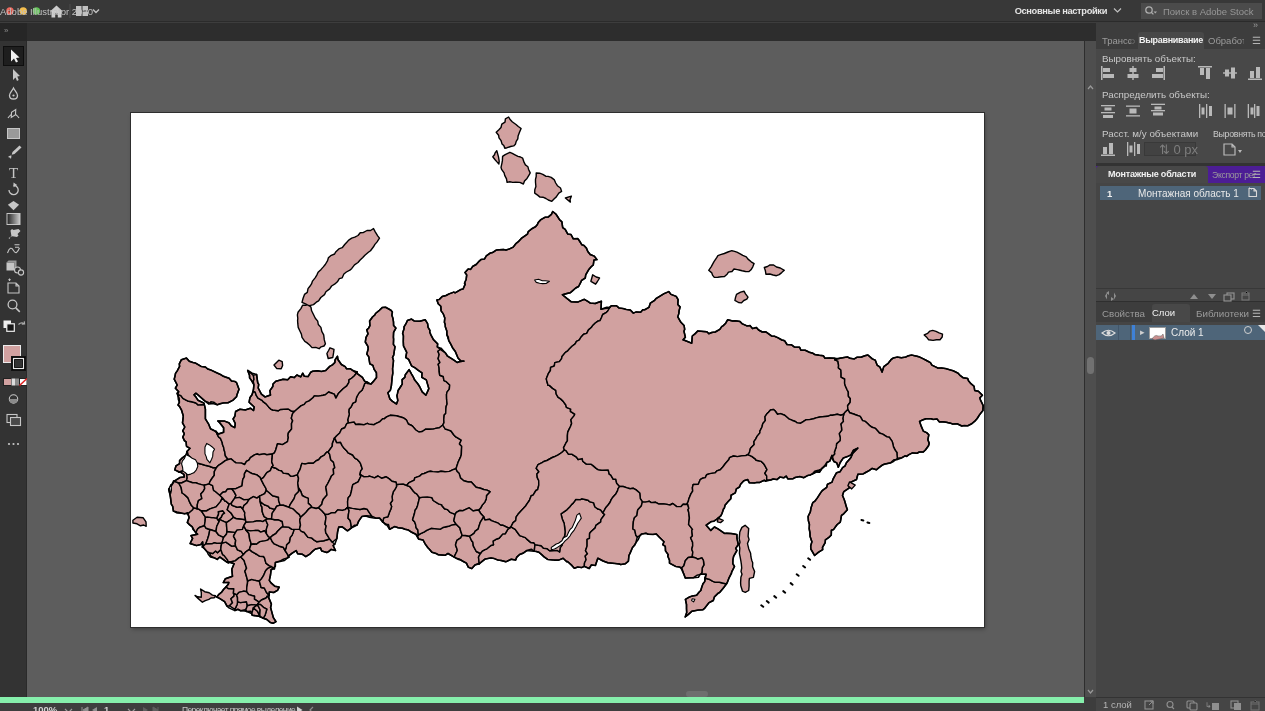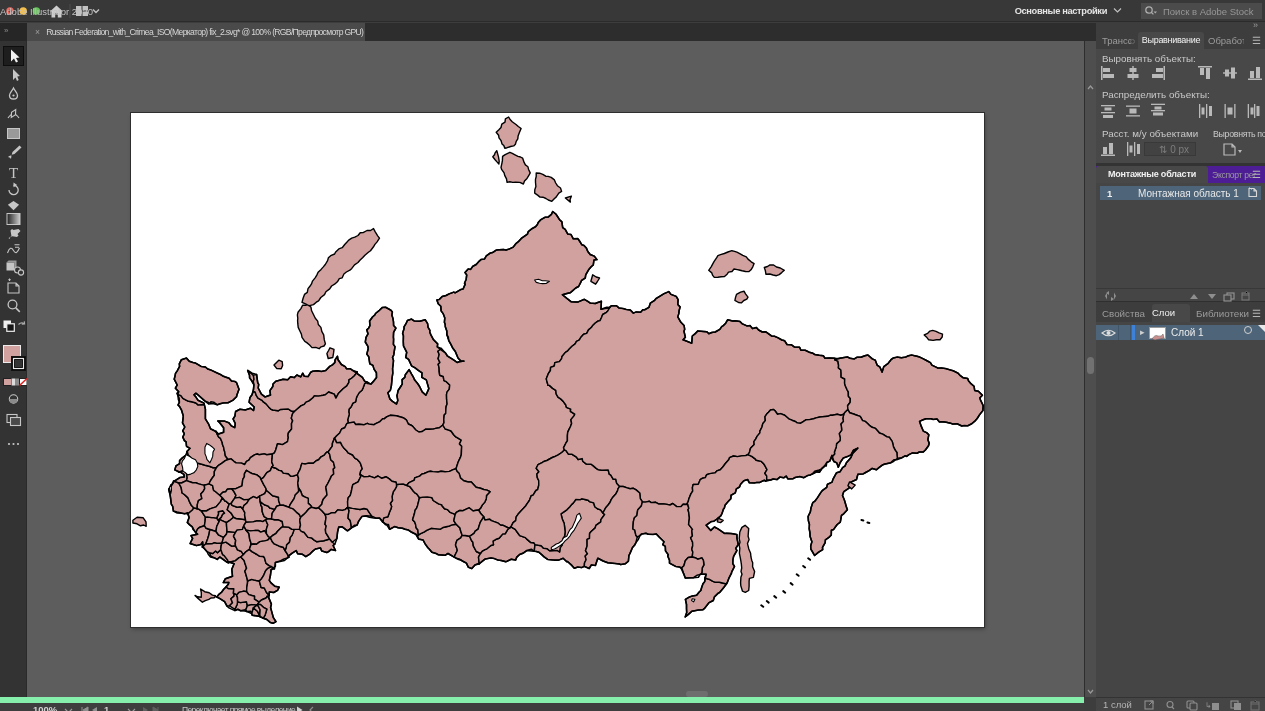--- a/index.html
+++ b/index.html
@@ -28,22 +28,20 @@
         <circle cx="8" cy="7" r="3.2" fill="none" stroke="#adadad" stroke-width="1.3"></circle>
         <path d="M10.4 9.4 l2 2" stroke="#adadad" stroke-width="1.3"></path>
         <path d="M12.5 8.5 l3.5 0 l-1.7 2 Z" fill="#adadad"></path>
       </svg>
     <span class="abs" style="left:22px;top:2.5px;color:#979797;font-size:9.5px">Поиск в Adobe Stock</span>
   </div>
 </div>
 
 <div class="abs" style="left:0;top:23px;width:1084px;height:18px;background:#2d2d2d">
   <div class="abs" style="left:0;top:0;width:27px;height:18px;background:#262626;color:#8a8a8a;font-size:8px;line-height:16px;padding-left:4px">»</div>
-  <div class="abs" style="left:27px;top:0;width:338px;height:18px;background:#4a4a4a;color:#d6d6d6;font-size:8.6px;line-height:18px;letter-spacing:-0.68px;overflow:hidden">
-    <span style="color:#9d9d9d;margin-left:8px;margin-right:7px">×</span>Russian Federation_with_Crimea_ISO(Меркатор) fix_2.svg* @ 100% (RGB/Предпросмотр GPU)</div>
 </div>
 <div class="abs" style="left:1084px;top:23px;width:12px;height:18px;background:#2d2d2d"></div>
 
 <div class="abs" style="left:0;top:41px;width:27px;height:656px;background:#333333;border-right:1px solid #2a2a2a">
     <svg width="27" height="656" style="position:absolute;left:0;top:0">
       <rect x="3.5" y="5.5" width="20" height="19" fill="#1e1e1e" stroke="#0e0e0e"></rect>
       <path d="M11 8.5 L11 20.5 L14 17.5 L16 21.5 L18 20.5 L16 17 L19.5 16.5 Z" fill="#f2f2f2"></path>
       <path d="M13 28 L13 39 L15.5 36.5 L17 40 L18.7 39 L17.3 35.6 L20 35 Z" fill="#c6c6c6"></path>
       <path d="M13.5 47 c -1.2 2.6 -4 4.8 -4 7.4 c 0 2.2 1.8 3.6 4 3.6 c 2.2 0 4 -1.4 4 -3.6 c 0 -2.6 -2.8 -4.8 -4 -7.4 Z" fill="none" stroke="#c6c6c6" stroke-width="1.3"></path>
       <circle cx="13.5" cy="54.5" r="1.1" fill="#c6c6c6"></circle>
@@ -244,30 +242,30 @@
   </svg>
   <span class="abs" style="left:104px;top:1px;color:#d2d2d2;font-size:9.5px;font-weight:bold">1</span>
   <span class="abs" style="left:182px;top:2px;color:#c6c6c6;font-size:8.5px;letter-spacing:-0.62px">Переключает прямое выделение</span>
 </div>
 <div style="position:absolute;left:1096px;top:22px;width:169px;height:10px;background:#3d3d3d">
     <span style="position:absolute;right:7px;top:-2.5px;color:#9a9a9a;font-size:9px">»</span>
   </div>
 <div style="position:absolute;left:1096px;top:32px;width:169px;height:17px;background:#3d3d3d">
     <div style="position:absolute;left:6px;top:3px;width:29px;overflow:hidden;color:#9b9b9b;font-size:9.5px">Трансфор</div>
     <span style="position:absolute;left:34px;top:7px;width:5px;height:5px;border:1px solid #666;border-radius:50%"></span>
-    <div style="position:absolute;left:42px;top:0;width:66px;height:17px;background:#484848;border-radius:3px 3px 0 0;color:#f2f2f2;font-size:9px;font-weight:normal;text-align:center;line-height:17px;letter-spacing:-0.3px">Выравнивание</div>
+    <div style="position:absolute;left:42px;top:0;width:66px;height:17px;background:#484848;border-radius:3px 3px 0 0;color:#f2f2f2;font-size:9px;font-weight:bold;text-align:center;line-height:17px;letter-spacing:-0.3px">Выравнивание</div>
     <div style="position:absolute;left:112px;top:3px;width:36px;overflow:hidden;color:#9b9b9b;font-size:9.5px">Обработк</div>
     <span style="position:absolute;right:4px;top:3px;color:#b5b5b5;font-size:10px">☰</span>
   </div>
 <div style="position:absolute;left:1096px;top:49px;width:169px;height:114px;background:#484848">
     <div style="position:absolute;left:6px;top:4px;color:#c9c9c9;font-size:9.8px">Выровнять объекты:</div>
     <div style="position:absolute;left:6px;top:40px;color:#c9c9c9;font-size:9.8px">Распределить объекты:</div>
     <div style="position:absolute;left:6px;top:79px;color:#c9c9c9;font-size:9.8px">Расст. м/у объектами</div>
     <div style="position:absolute;left:117px;top:80px;color:#c9c9c9;font-size:8.8px;letter-spacing:-0.3px">Выровнять по:</div>
-    <div style="position:absolute;left:48px;top:93px;width:52px;height:14px;background:#424242;border:1px solid #393939;color:#7d7d7d;font-size:10px;line-height:14px"><span style="margin-left:14px">⇅ 0 px</span></div>
+    <div style="position:absolute;left:48px;top:93px;width:52px;height:14px;background:#424242;border:1px solid #393939;color:#7d7d7d;font-size:13px;line-height:14px"><span style="margin-left:14px">⇅ 0 px</span></div>
   </div>
 <svg width="169" height="114" style="position:absolute;left:1096px;top:49px">
     <rect x="5" y="17" width="1.5" height="14" fill="#b9b9b9"></rect>
     <rect x="7" y="19" width="7" height="4" fill="#b9b9b9"></rect>
     <rect x="7" y="25" width="11" height="4" fill="#b9b9b9"></rect>
     <rect x="36.3" y="17" width="1.4" height="14" fill="#b9b9b9"></rect>
     <rect x="33.5" y="19" width="7" height="4" fill="#b9b9b9"></rect>
     <rect x="31.5" y="25" width="11" height="4" fill="#b9b9b9"></rect>
     <rect x="67.5" y="17" width="1.5" height="14" fill="#b9b9b9"></rect>
     <rect x="60" y="19" width="7" height="4" fill="#b9b9b9"></rect>

